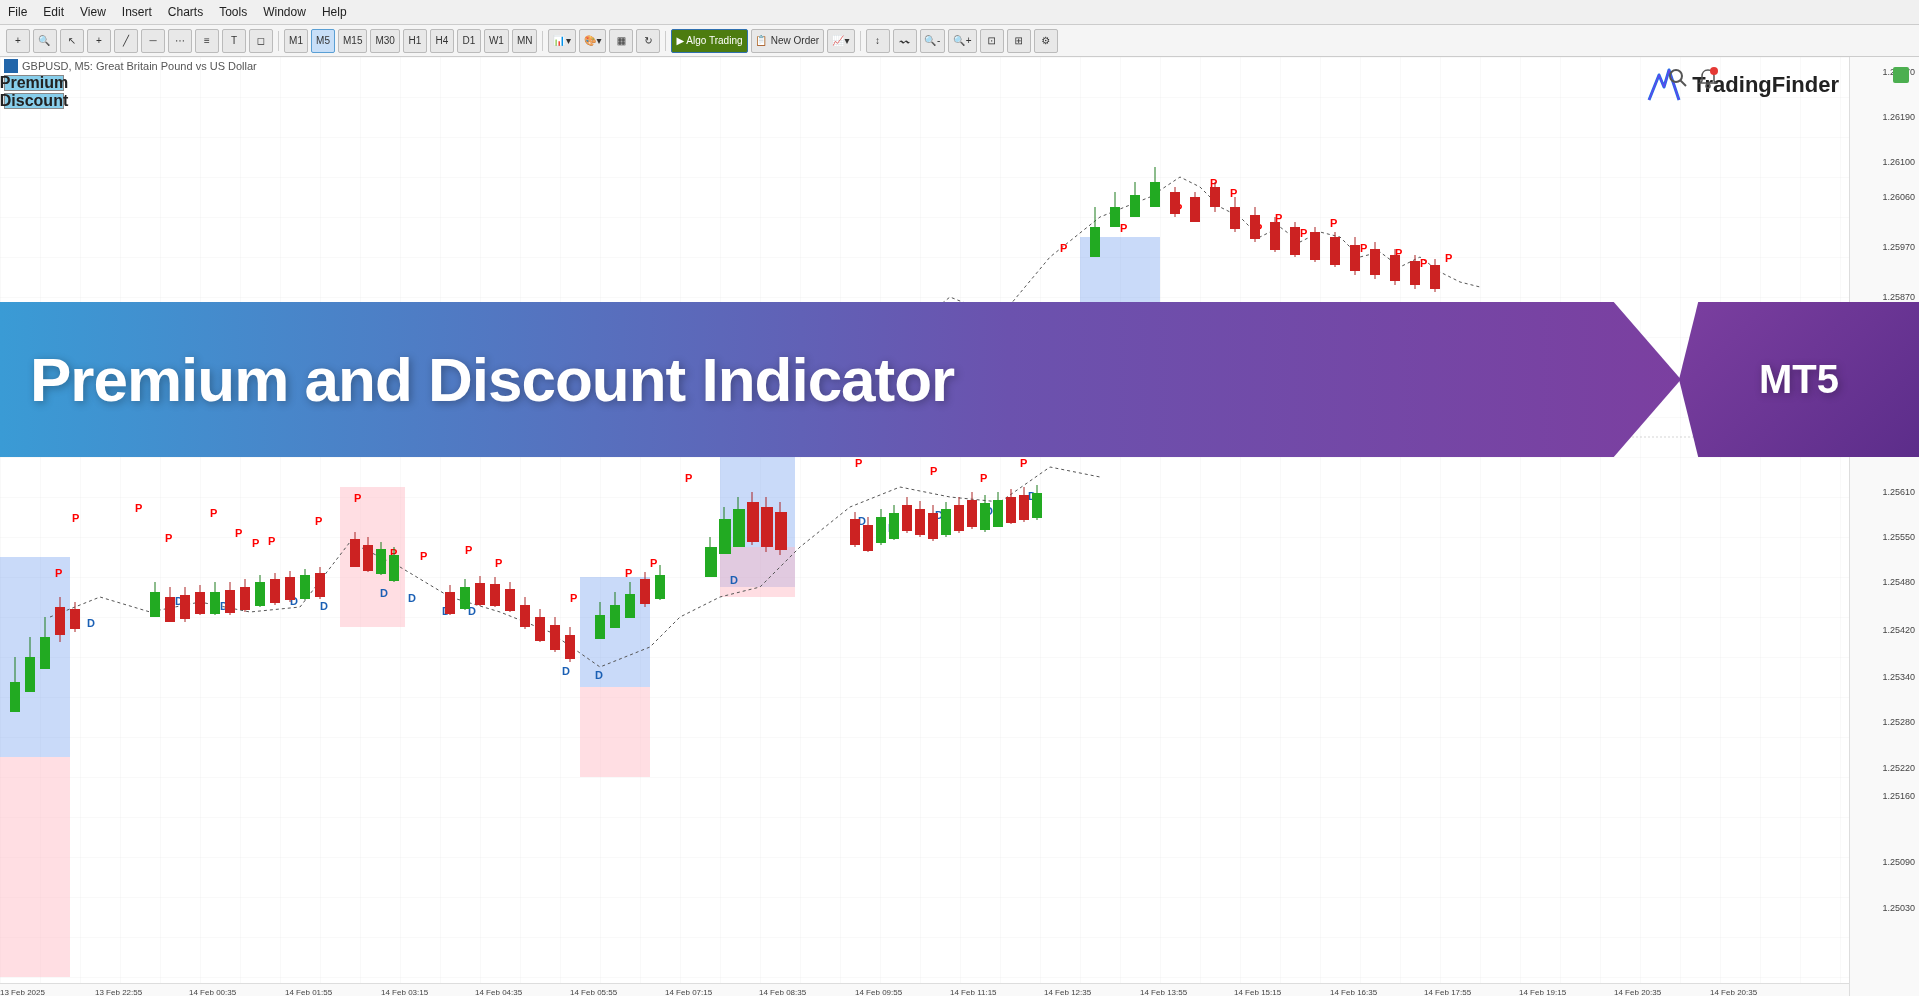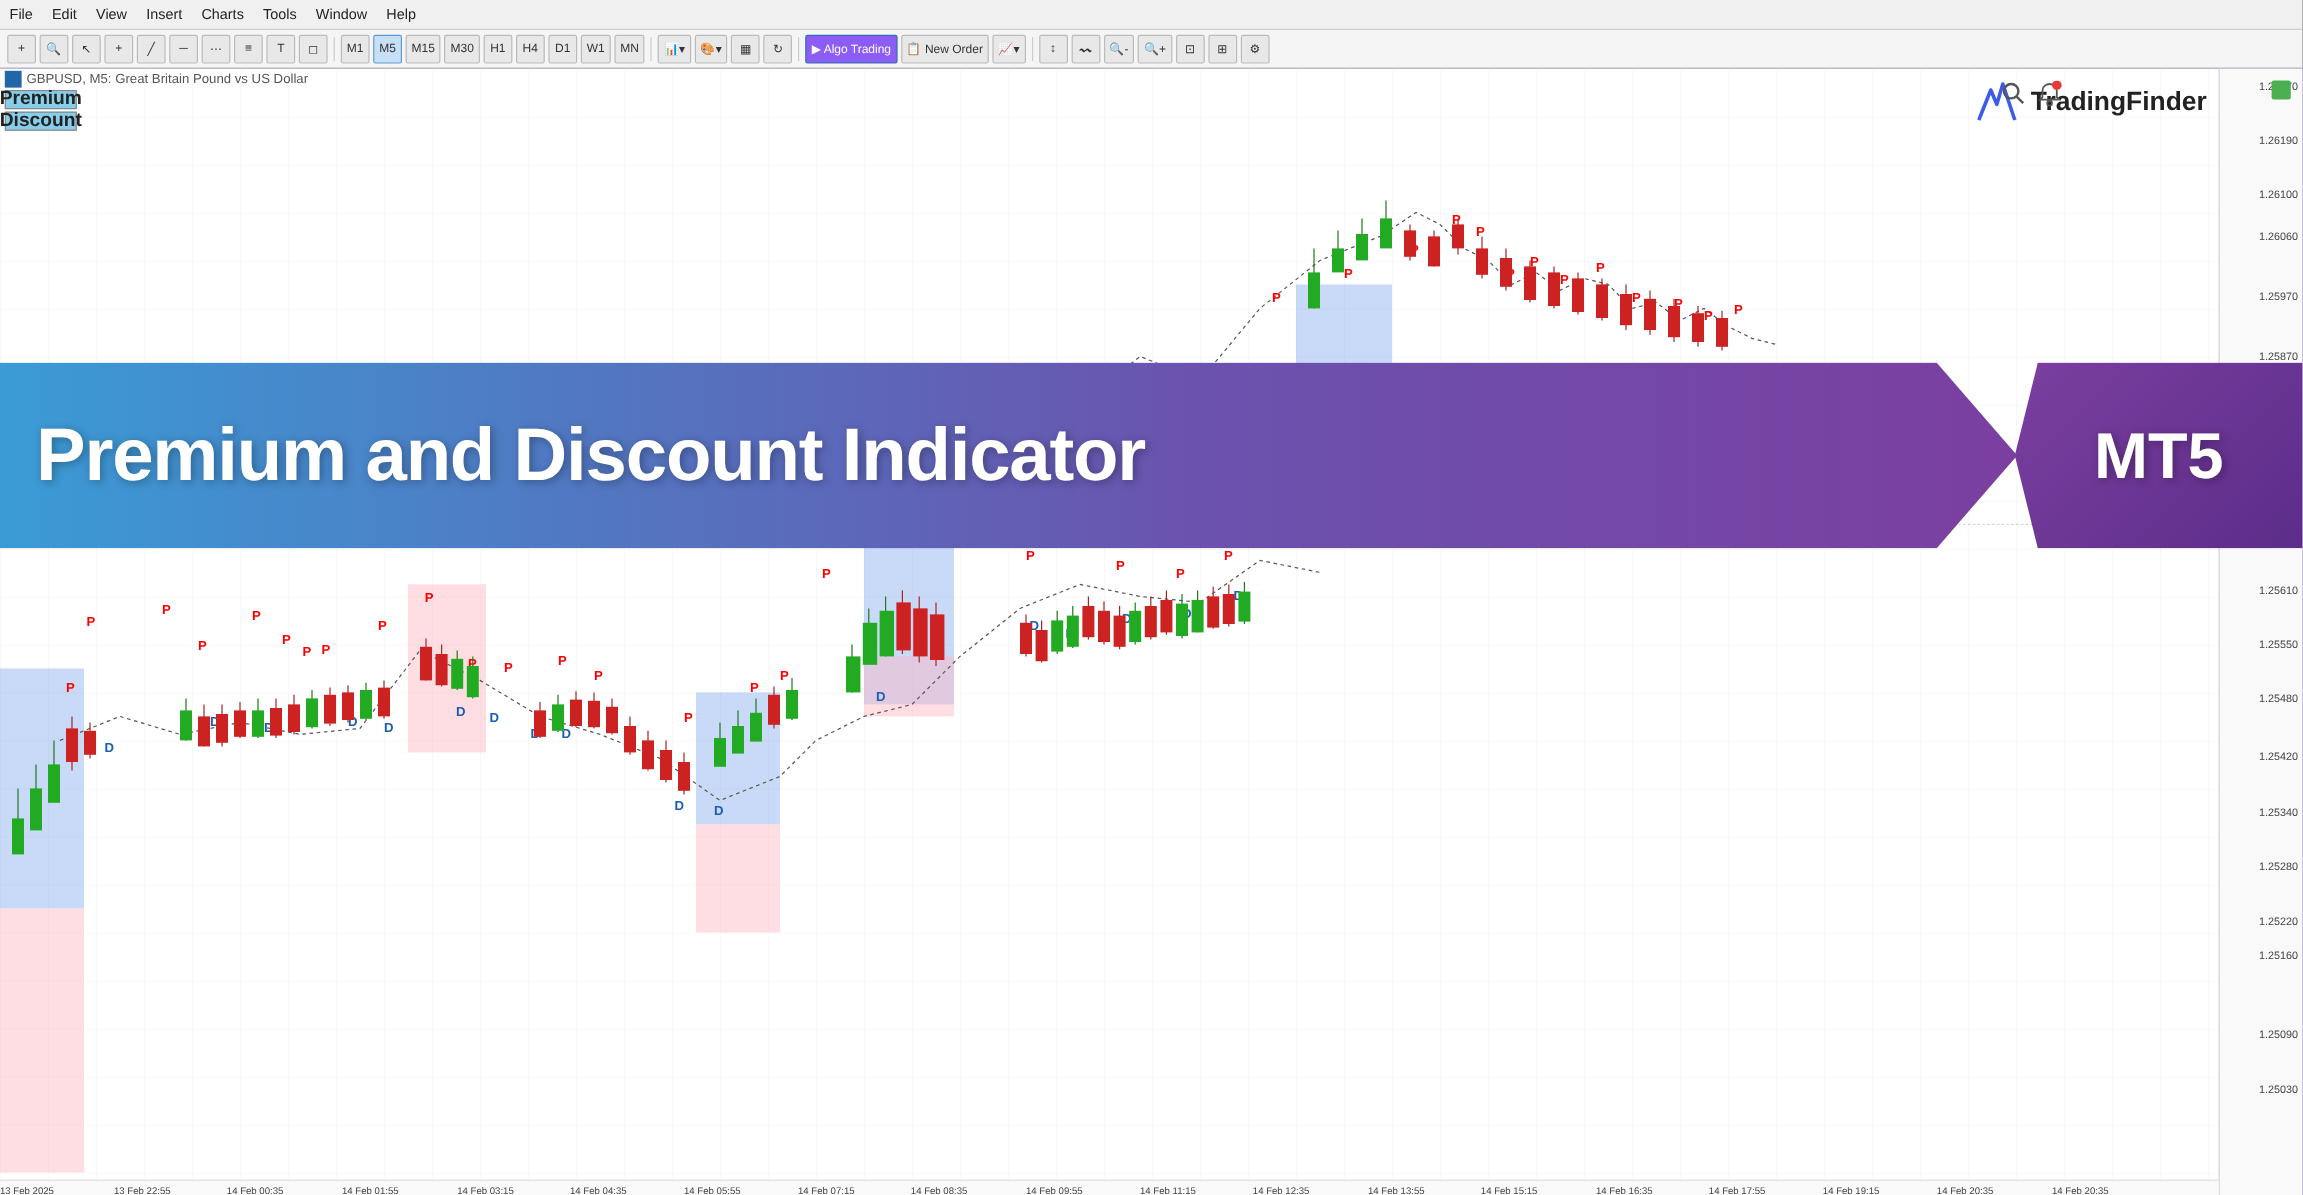--- a/index.html
+++ b/index.html
@@ -39,21 +39,21 @@
       display: flex;
       align-items: center;
       justify-content: center;
       font-size: 10px;
       cursor: pointer;
       padding: 0 4px;
       color: #333;
       white-space: nowrap;
     }
     .toolbar-btn.active { background: #c8dff8; border-color: #5a9fd4; }
-    .toolbar-btn.highlight { background: #8b5cf6; color: white; border-color: #3070b0; text-align: center; }
+    .toolbar-btn.highlight { background: #4d7c0f; color: white; border-color: #3070b0; text-align: center; }
     .toolbar-divider { width: 1px; height: 20px; background: #ccc; margin: 0 2px; }
 
     
     .chart-area {
       position: relative;
       width: 100%;
       height: calc(996px - 20px - 32px);
       background: #c4b5fd;
       overflow: hidden;
     }
@@ -175,21 +175,21 @@
       width: 240px;
       height: 155px;
       background: linear-gradient(135deg, #7b3fa0 0%, #5c2d8a 100%);
       display: flex;
       align-items: center;
       justify-content: center;
       clip-path: polygon(8% 0, 100% 0, 100% 100%, 8% 100%, 0 50%);
       margin-left: -2px;
     }
     .banner-tag-text {
-      font-size: 54px;
+      font-size: 40px;
       font-weight: 900;
       color: white;
       text-shadow: 2px 2px 8px rgba(0,0,0,0.3);
     }
 
     
     .logo-area {
       position: absolute;
       top: 8px;
       right: 80px;

